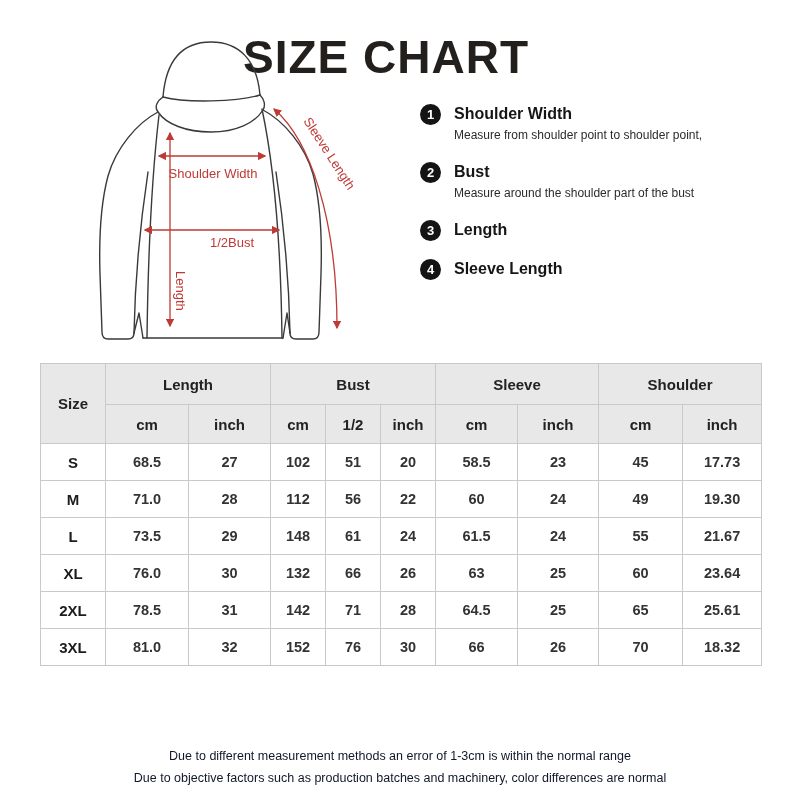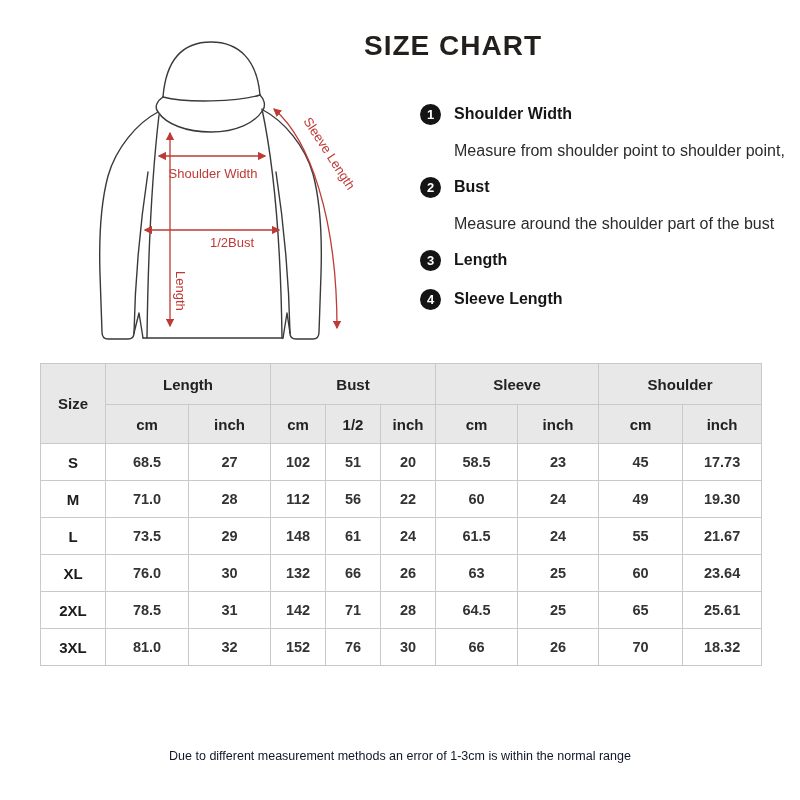--- a/index.html
+++ b/index.html
@@ -2,39 +2,39 @@
 <html><head>
 <meta charset="utf-8">
 <style>
   html,body{margin:0;padding:0;}
   body{
     width:800px;height:800px;position:relative;background:#ffffff;
     font-family:"Liberation Sans","DejaVu Sans",sans-serif;color:#1c1c1c;
     overflow:hidden;
   }
   .title{
-    position:absolute;left:242px;top:30px;width:300px;text-align:right;
-    font-size:28px;font-weight:bold;letter-spacing:1px;color:#231f1c;
+    position:absolute;left:236px;top:30px;width:300px;text-align:center;
+    font-size:46px;font-weight:bold;letter-spacing:1px;color:#231f1c;
   }
   
   .hoodie-svg{position:absolute;left:0;top:0;}
   .outline{fill:none;stroke:#3a3a3a;stroke-width:1.4;stroke-linecap:round;stroke-linejoin:round;}
   .red-line{fill:none;stroke:#bf3a34;stroke-width:1.3;}
   .red-text{fill:#bf3a34;font-size:13px;font-family:"Liberation Sans",sans-serif;}
   
   .legend{position:absolute;left:420px;top:103px;width:372px;}
   .legend-item{display:flex;align-items:flex-start;margin-bottom:17px;}
   .legend-num{
     width:21px;height:21px;border-radius:50%;background:#141414;color:#ffffff;
     font-size:13px;font-weight:bold;display:flex;align-items:center;justify-content:center;
     flex-shrink:0;margin-top:1px;
   }
   .legend-body{margin-left:13px;width:332px;}
   .legend-title{font-size:16px;font-weight:bold;color:#161616;line-height:21px;}
-  .legend-desc{font-size:16px;color:#2b2b2b;line-height:17px;margin-top:18px;}
+  .legend-desc{font-size:12px;color:#2b2b2b;line-height:17px;margin-top:3px;}
   .legend-desc span{display:block;}
   
   .size-table-wrap{position:absolute;left:40px;top:363px;}
   table{border-collapse:collapse;table-layout:fixed;width:721px;}
   th,td{border:1px solid #c9c9c9;text-align:center;vertical-align:middle;padding:0;}
   thead th{background:#e8e8e8;color:#222;font-size:15px;font-weight:bold;}
   .hrow1 th{height:40px;}
   .hrow2 th{height:38px;}
   tbody td{height:36px;font-size:14.5px;color:#333;background:#ffffff;font-weight:bold;}
   tbody td.size-cell{font-weight:bold;color:#1c1c1c;font-size:15px;}
@@ -234,13 +234,14 @@
           <td>26</td>
           <td>70</td>
           <td>18.32</td>
         </tr>
       </tbody>
   </table>
 </div>
 
 <div class="footer">
   <div>Due to different measurement methods an error of 1-3cm is within the normal range</div>
+  <div>Due to objective factors such as production batches and machinery, color differences are normal</div>
 </div>
 
 </body></html>

